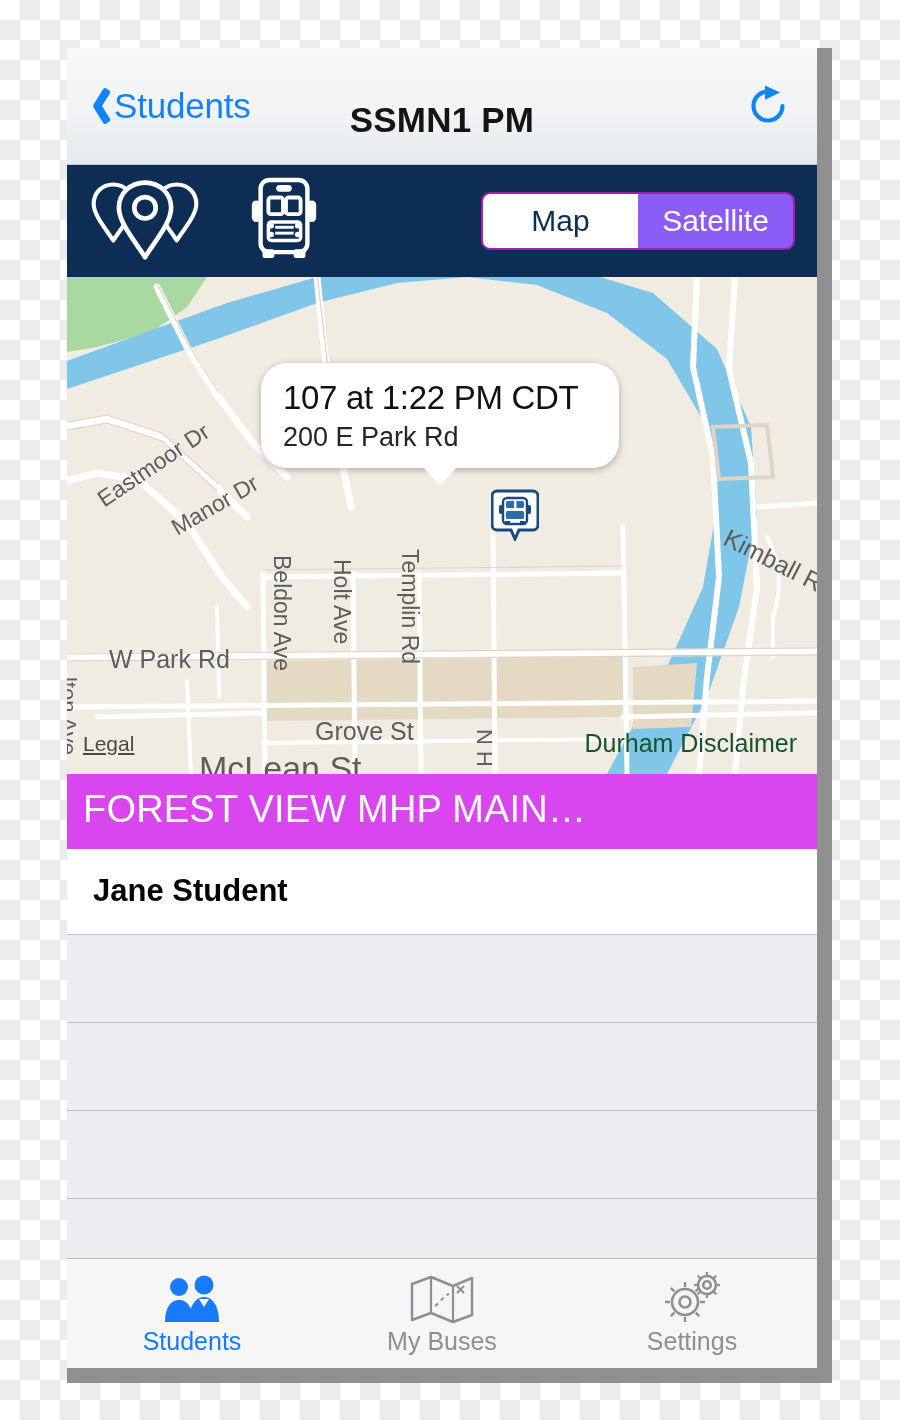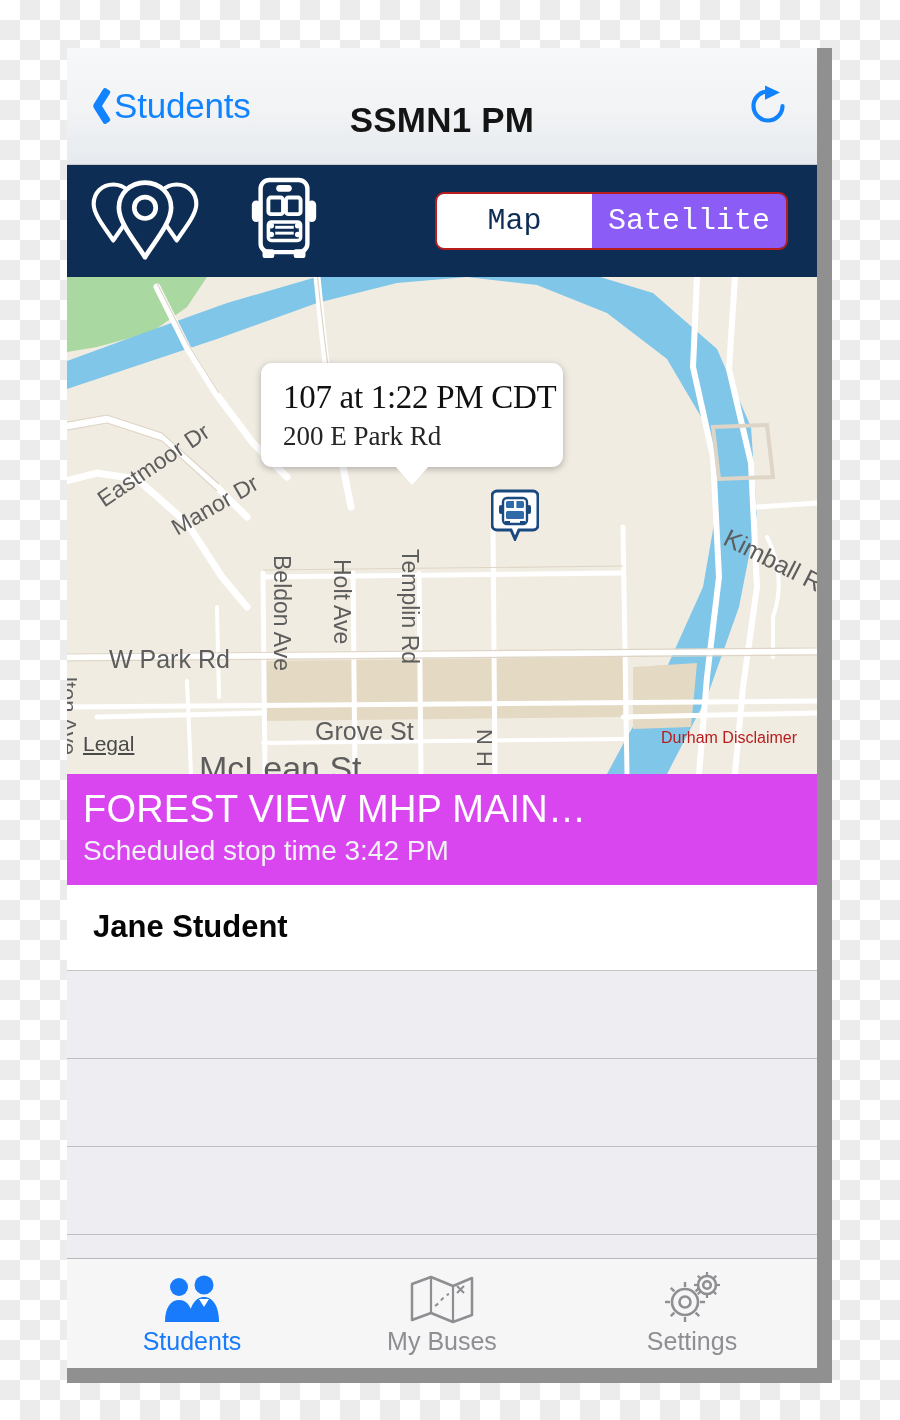--- a/index.html
+++ b/index.html
@@ -101,26 +101,25 @@
     align-items: center;
     padding: 0 18px 0 22px;
     flex: 0 0 auto;
   }
   .tool-icon { cursor: pointer; flex: 0 0 auto; }
   .tool-icon.pins { margin-right: 44px; }
   .spacer { flex: 1 1 auto; }
 
   .segmented {
     display: flex;
-    border: 2px solid #b91c1c;
+    border: 2px solid #a21caf;
     border-radius: 9px;
     overflow: hidden;
     height: 58px;
-    margin-right: 11px;
-    font-family: Liberation Mono, monospace;
+    margin-right: 4px;
   }
   .seg {
     min-width: 155px;
     display: flex;
     align-items: center;
     justify-content: center;
     font-size: 30px;
     cursor: pointer;
     padding: 0 16px;
   }
@@ -135,27 +134,26 @@
     overflow: hidden;
     flex: 0 0 auto;
     cursor: grab;
   }
   .map svg { display: block; }
 
   .callout {
     position: absolute;
     left: 194px;
     top: 86px;
-    width: 302px;
+    width: 358px;
     background: #ffffff;
-    border-radius: 11px;
+    border-radius: 26px;
     padding: 16px 20px 15px 22px;
     box-shadow: 0 2px 7px rgba(0,0,0,0.28);
     cursor: pointer;
-    font-family: Liberation Serif, serif;
   }
   .callout::after {
     content: "";
     position: absolute;
     left: 50%;
     margin-left: -17px;
     bottom: -18px;
     width: 0; height: 0;
     border-left: 17px solid transparent;
     border-right: 17px solid transparent;
@@ -195,22 +193,22 @@
     top: 455px;
     font-size: 21px;
     color: #4a4a4a;
     text-decoration: underline;
     cursor: pointer;
   }
   .disclaimer {
     position: absolute;
     right: 20px;
     top: 452px;
-    font-size: 16px;
-    color: #b91c1c;
+    font-size: 25px;
+    color: #14532d;
     cursor: pointer;
     text-align: center;
   }
 
   
   .stop-banner {
     background: #d946ef;
     padding: 14px 0 18px 16px;
     flex: 0 0 auto;
   }
@@ -410,21 +408,20 @@
         <rect x="8" y="16" width="4" height="9" rx="2" fill="#19497e"></rect>
         <rect x="36" y="16" width="4" height="9" rx="2" fill="#19497e"></rect>
         <rect x="14" y="32" width="5" height="4" fill="#19497e"></rect>
         <rect x="29" y="32" width="5" height="4" fill="#19497e"></rect>
       </svg>
     </div>
   </div>
 
   <div class="stop-banner">
     <div class="stop-name">FOREST VIEW MHP MAIN…</div>
-    <div class="stop-time">Scheduled stop time 3:42 PM</div>
   </div>
 
   <div class="list">
     <div class="list-row filled">
       <span class="student-name">Jane Student</span>
     </div>
     <div class="list-row empty"></div>
     <div class="list-row empty"></div>
     <div class="list-row empty"></div>
     <div class="list-row empty"></div>

